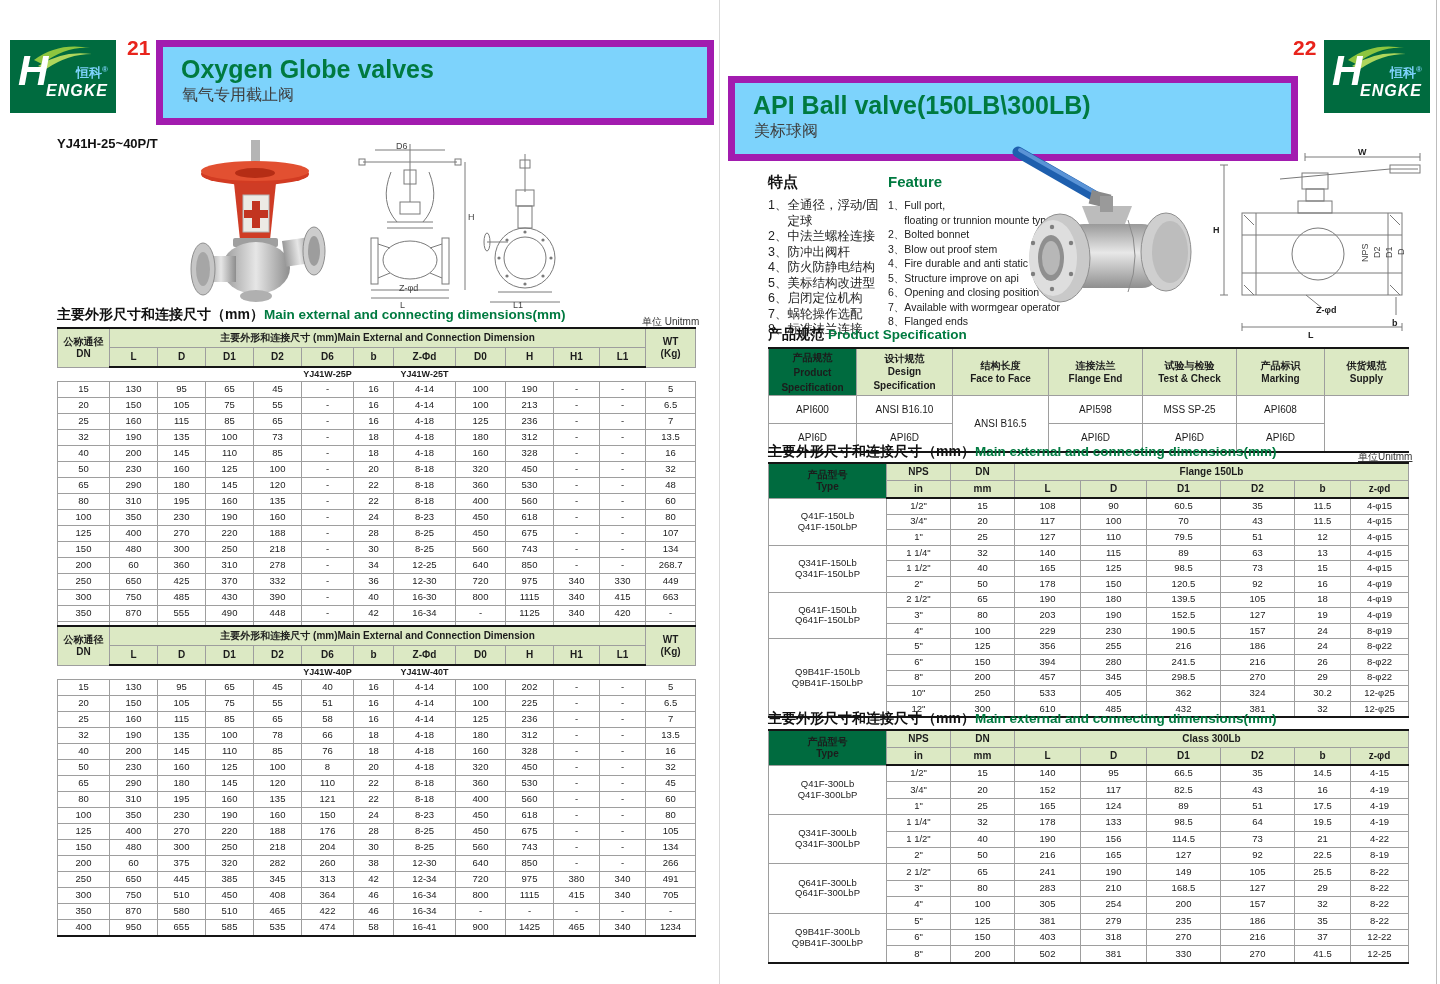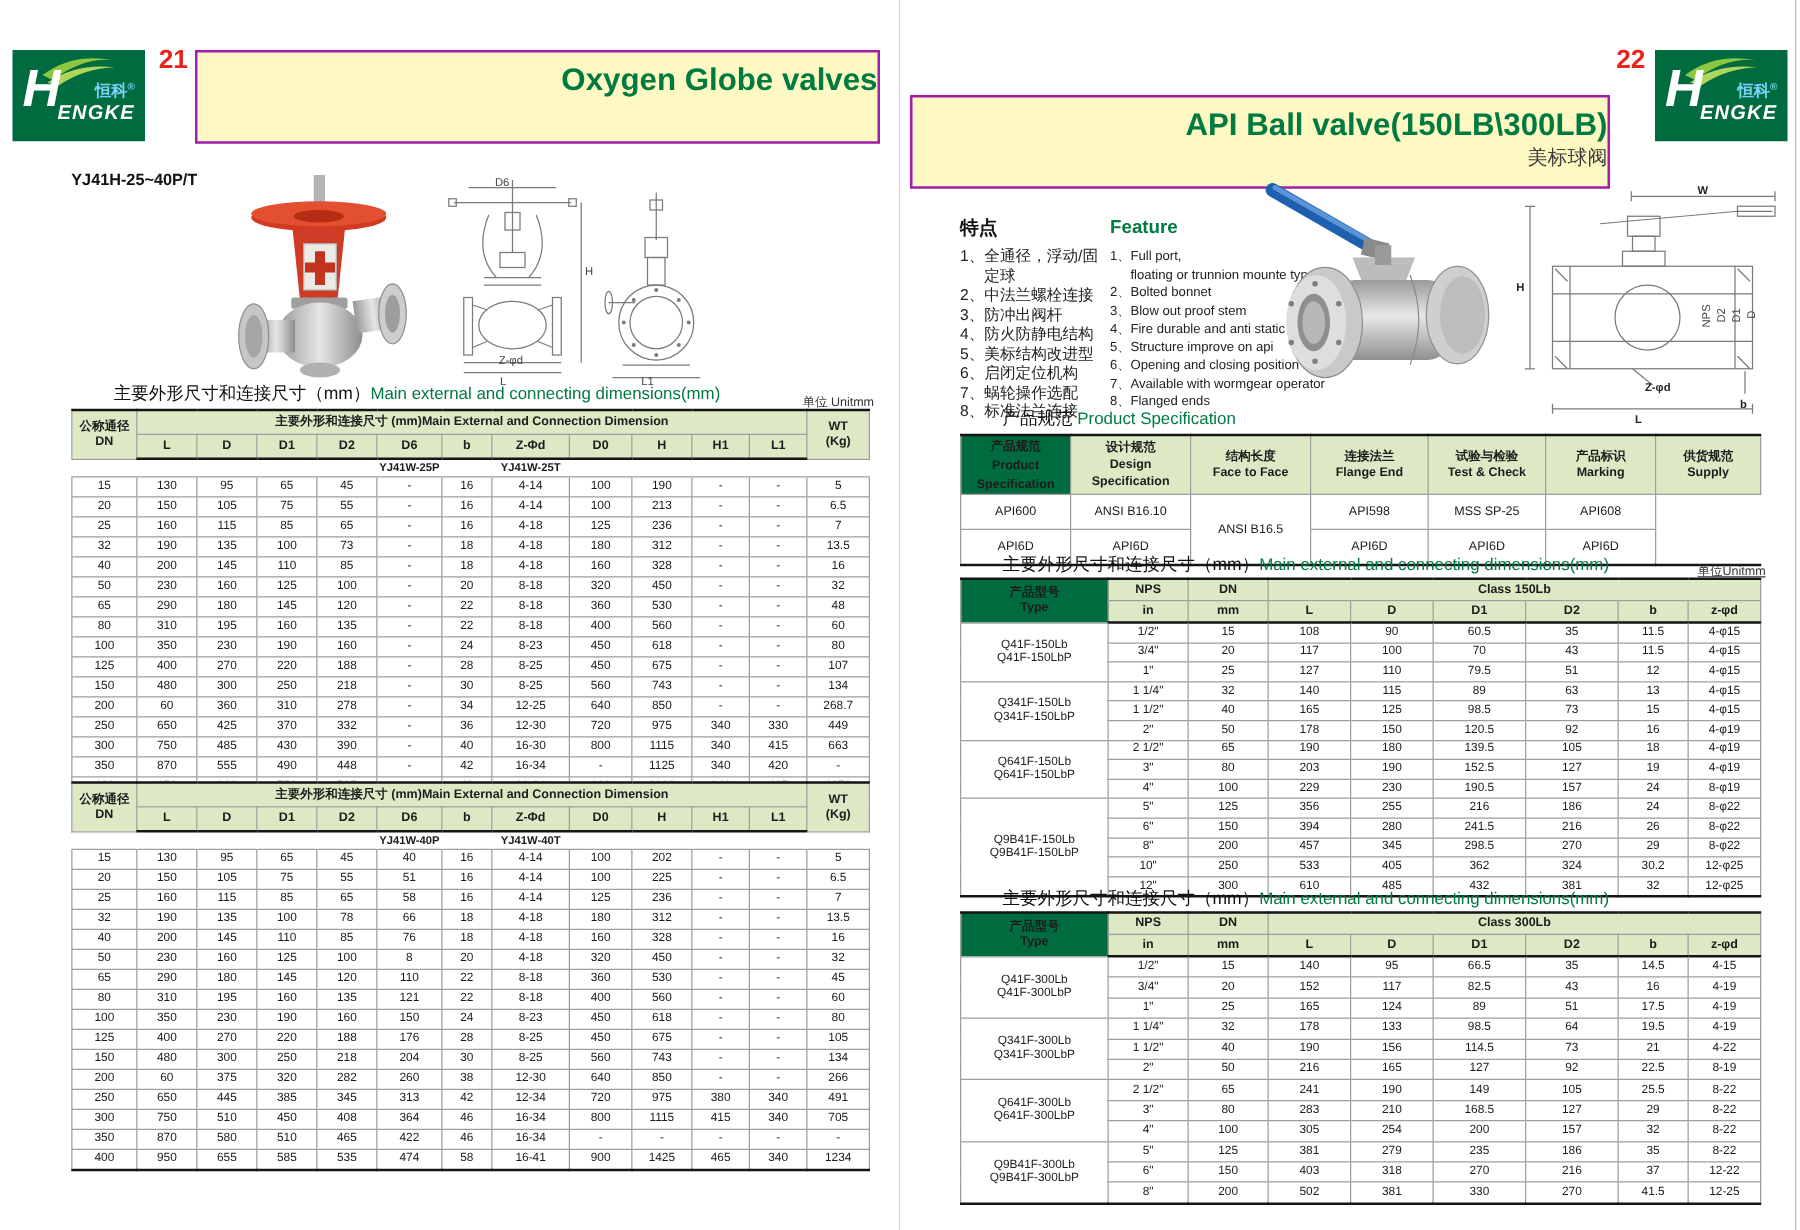--- a/index.html
+++ b/index.html
@@ -6,28 +6,28 @@
   #canvas{position:relative;width:1440px;height:984px;background:#ffffff;overflow:hidden;}
   .abs{position:absolute;}
   
   .logo-block{position:absolute;width:106px;height:73px;background:#006b3f;}
   .logo-h{position:absolute;left:8px;top:10px;color:#fff;font-weight:bold;font-style:italic;font-size:42px;line-height:42px;}
   .logo-rest{position:absolute;left:36px;top:42px;color:#fff;font-weight:bold;font-style:italic;font-size:16px;letter-spacing:1px;}
   .logo-cn{position:absolute;left:66px;top:24px;color:#7dd3fc;font-weight:bold;font-size:13px;}
   .logo-cn .reg{font-size:8px;vertical-align:super;}
   .leaf{position:absolute;left:22px;top:2px;}
   .page-num{position:absolute;color:#e8241c;font-weight:bold;font-size:21px;}
-  .title-box{position:absolute;height:71px;border:2px solid #a21caf;background:#fef9c3;text-align:right;}
+  .title-box{position:absolute;height:71px;border:7px solid #a21caf;background:#7dd3fc;}
   .title-en{margin:9px 0 0 18px;color:#007a40;font-weight:bold;font-size:25px;line-height:26px;}
   .title-zh{margin:3px 0 0 19px;color:#3e3e3e;font-size:16px;}
   .model-code{position:absolute;left:57px;top:136px;font-size:13px;font-weight:bold;color:#111;}
   .divider{position:absolute;left:719px;top:0;width:1px;height:984px;background:#d9d9d9;}
   .edge-right{position:absolute;left:1436px;top:0;width:1px;height:984px;background:#bdbdbd;}
   
-  .sec-title{position:absolute;font-size:14px;font-weight:normal;color:#111;white-space:nowrap;margin-left:34px;}
+  .sec-title{position:absolute;font-size:14px;font-weight:bold;color:#111;white-space:nowrap;}
   .sec-title .en{color:#007a40;font-size:13.5px;}
   .unit{position:absolute;font-size:10px;color:#333;}
   
   table.dim{border-collapse:collapse;table-layout:fixed;position:absolute;background:#fff;
     border-top:2px solid #151515;border-bottom:2px solid #151515;}
   table.dim th,table.dim td{border:1px solid #9e9e9e;text-align:center;vertical-align:middle;padding:0;
     font-size:9.5px;color:#1c1c1c;white-space:pre-line;line-height:1.15;}
   table.dim th{background:#dce9c4;font-weight:bold;font-size:10px;}
   table.dim thead tr:last-child th{border-bottom:2px solid #151515;}
   table.tleft td{height:15px;}
@@ -70,20 +70,21 @@
       <path d="M2 18 Q26 0 58 6 Q34 4 10 22 Z" fill="#8dc63f"></path>
       <path d="M6 24 Q30 8 60 12 Q36 12 14 27 Z" fill="#aed65c"></path>
     </svg>
     <div class="logo-h">H</div>
     <div class="logo-rest">ENGKE</div>
     <div class="logo-cn"><span>恒科</span><span class="reg">®</span></div>
   </div>
   <div class="page-num" style="left:127px;top:36px;">21</div>
   <div class="title-box" style="left:156px;top:40px;width:544px;">
     <div class="title-en">Oxygen Globe valves</div>
+    <div class="title-zh">氧气专用截止阀</div>
   </div>
   <div class="model-code">YJ41H-25~40P/T</div>
 
   <svg class="abs" style="left:172px;top:138px;" width="170" height="168" viewBox="0 0 170 168">
     <defs>
       <linearGradient id="g1" x1="0" y1="0" x2="1" y2="0">
         <stop offset="0" stop-color="#989898"></stop>
           <stop offset="0.5" stop-color="#e6e6e6"></stop>
           <stop offset="1" stop-color="#8d8d8d"></stop>
       </linearGradient>
@@ -985,21 +986,21 @@
         <col style="width:74px">
         <col style="width:56px">
         <col style="width:58px">
     </colgroup>
     <thead>
       <tr>
         <th rowspan="2" class="hdr-dark">产品型号
 Type</th>
         <th>NPS</th>
         <th>DN</th>
-        <th colspan="6">Class 150Lb</th>
+        <th colspan="6">Flange 150Lb</th>
       </tr>
       <tr>
         <th>in</th>
         <th>mm</th>
         <th>L</th>
         <th>D</th>
         <th>D1</th>
         <th>D2</th>
         <th>b</th>
         <th>z-φd</th>

